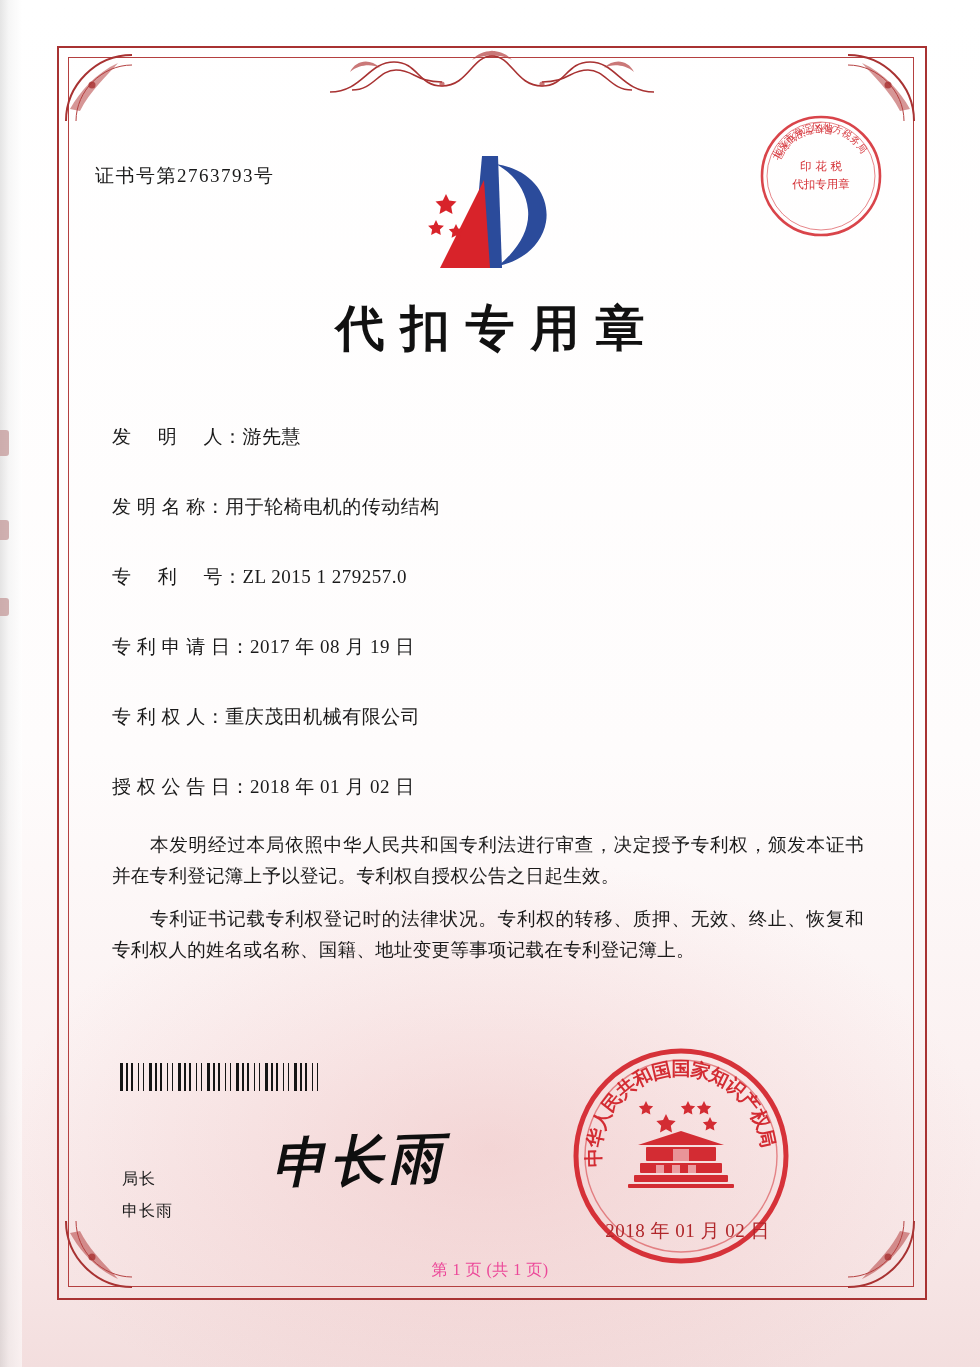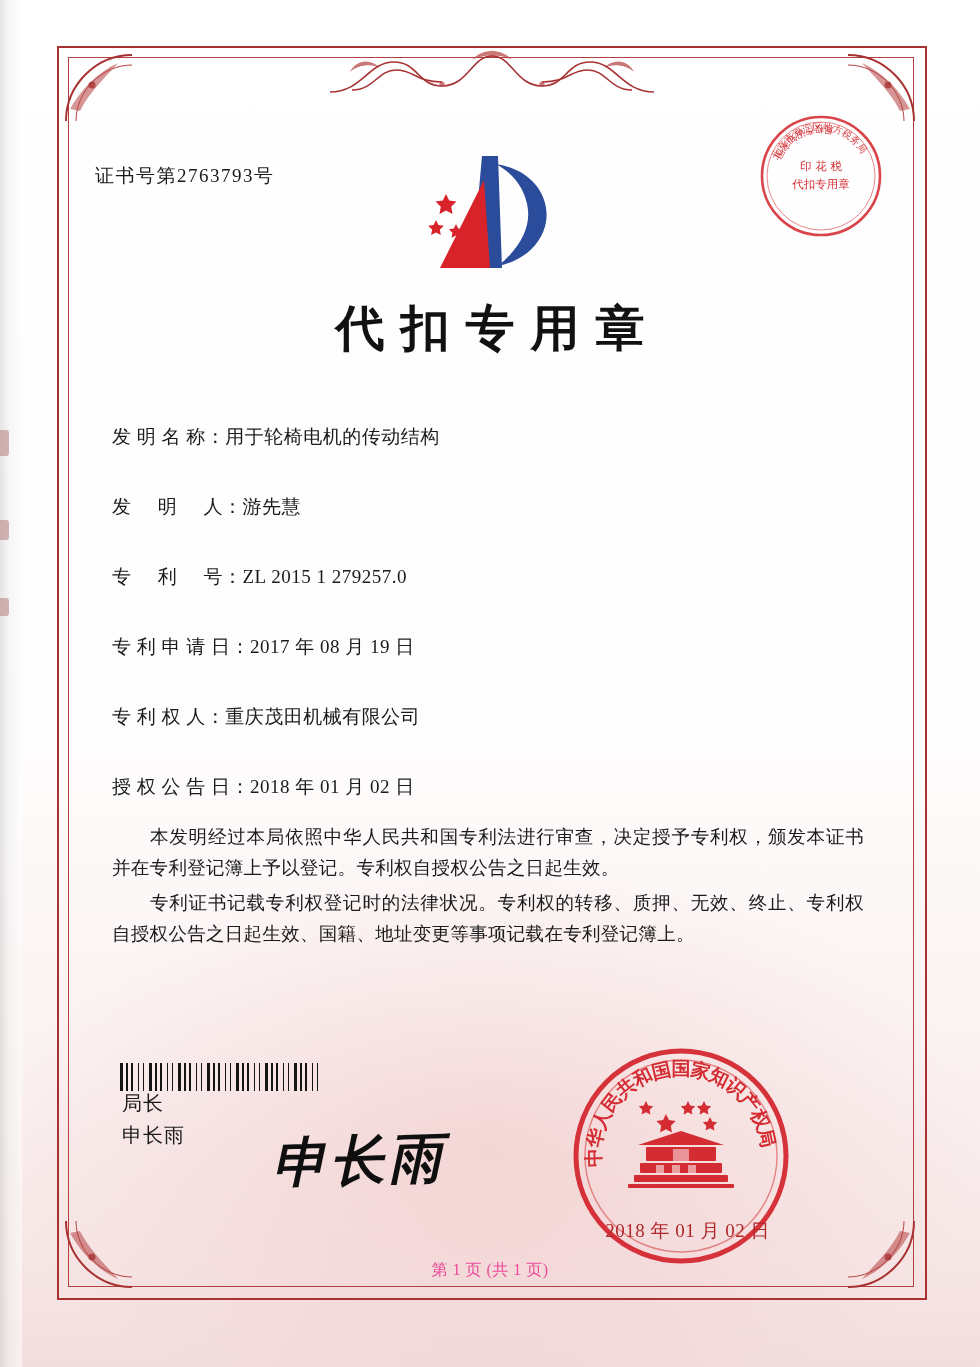--- a/index.html
+++ b/index.html
@@ -127,21 +127,21 @@
   
   .body-text {
     position: absolute;
     left: 112px; top: 818px;
     width: 752px;
     font-size: 18.5px;
     line-height: 31px;
     letter-spacing: 0.3px;
   }
   .body-text p {
-    margin: 4px 0 3px 0;
+    margin: 12px 0 3px 0;
     text-indent: 38px;
     text-align: justify;
   }
 
   
   .barcode {
     position: absolute;
     left: 120px; top: 1063px;
     width: 265px; height: 28px;
     display: flex;
@@ -149,22 +149,22 @@
   }
   .barcode i {
     display: block;
     background: #151515;
     margin-right: 1px;
   }
 
   
   .sig-label {
     position: absolute;
-    left: 122px; top: 1087px;
-    font-size: 20px;
+    left: 122px; top: 1163px;
+    font-size: 16px;
     line-height: 32px;
     letter-spacing: 1px;
   }
   .sig-script {
     position: absolute;
     left: 272px; top: 1125px;
     font-size: 54px;
     font-family: "DejaVu Serif", serif;
     font-style: italic;
     font-weight: bold;
@@ -305,48 +305,48 @@
       <text x="64" y="58" text-anchor="middle">印 花 税</text>
       <text x="64" y="76" text-anchor="middle">代扣专用章</text>
     </g>
   </svg>
 </div>
 
 <div class="title">代扣专用章</div>
 
 <div class="fields">
   <div class="field-row">
+    <span class="field-label">发     明     人：</span>
+    <span class="field-value">游先慧</span>
+  </div>
+  <div class="field-row">
     <span class="field-label">发 明 名 称：</span>
     <span class="field-value">用于轮椅电机的传动结构</span>
   </div>
   <div class="field-row">
-    <span class="field-label">发     明     人：</span>
-    <span class="field-value">游先慧</span>
-  </div>
-  <div class="field-row">
     <span class="field-label">专     利     号：</span>
     <span class="field-value">ZL 2015 1 279257.0</span>
   </div>
   <div class="field-row">
     <span class="field-label">专 利 申 请 日：</span>
     <span class="field-value">2017 年 08 月 19 日</span>
   </div>
   <div class="field-row">
     <span class="field-label">专 利 权 人：</span>
     <span class="field-value">重庆茂田机械有限公司</span>
   </div>
   <div class="field-row">
     <span class="field-label">授 权 公 告 日：</span>
     <span class="field-value">2018 年 01 月 02 日</span>
   </div>
 </div>
 
 <div class="body-text">
   <p>本发明经过本局依照中华人民共和国专利法进行审查，决定授予专利权，颁发本证书并在专利登记簿上予以登记。专利权自授权公告之日起生效。</p>
-  <p>专利证书记载专利权登记时的法律状况。专利权的转移、质押、无效、终止、专利权自授权公告之日起生效、国籍、地址变更等事项记载在专利登记簿上。</p>
+  <p>专利证书记载专利权登记时的法律状况。专利权的转移、质押、无效、终止、恢复和专利权人的姓名或名称、国籍、地址变更等事项记载在专利登记簿上。</p>
 </div>
 
 <div class="barcode" id="barcode">
     <i style="width: 3px;"></i>
     <i style="width: 1px; background: transparent;"></i>
     <i style="width: 2px;"></i>
     <i style="width: 1px; background: transparent;"></i>
     <i style="width: 2px;"></i>
     <i style="width: 3px; background: transparent;"></i>
     <i style="width: 1px;"></i>

